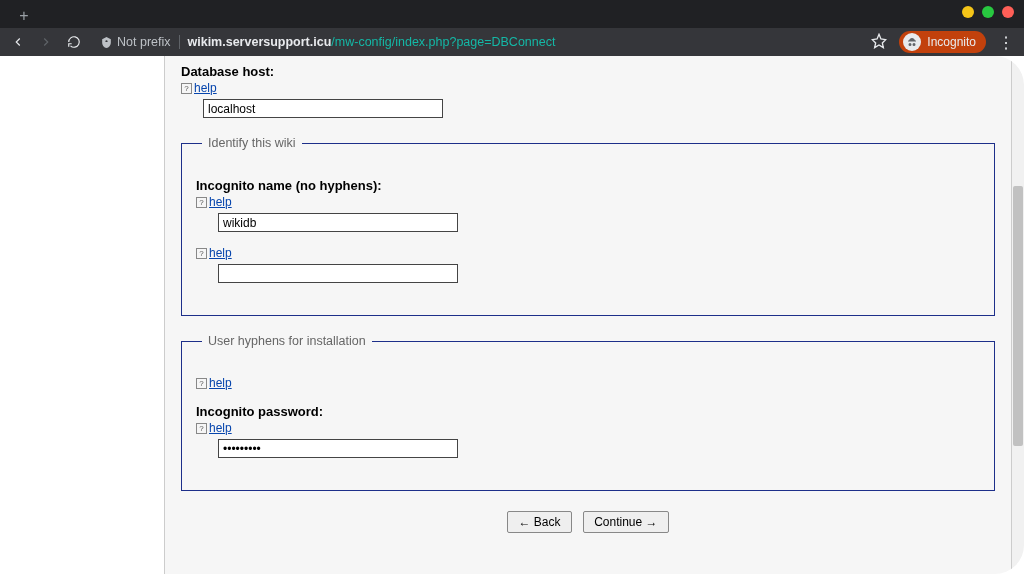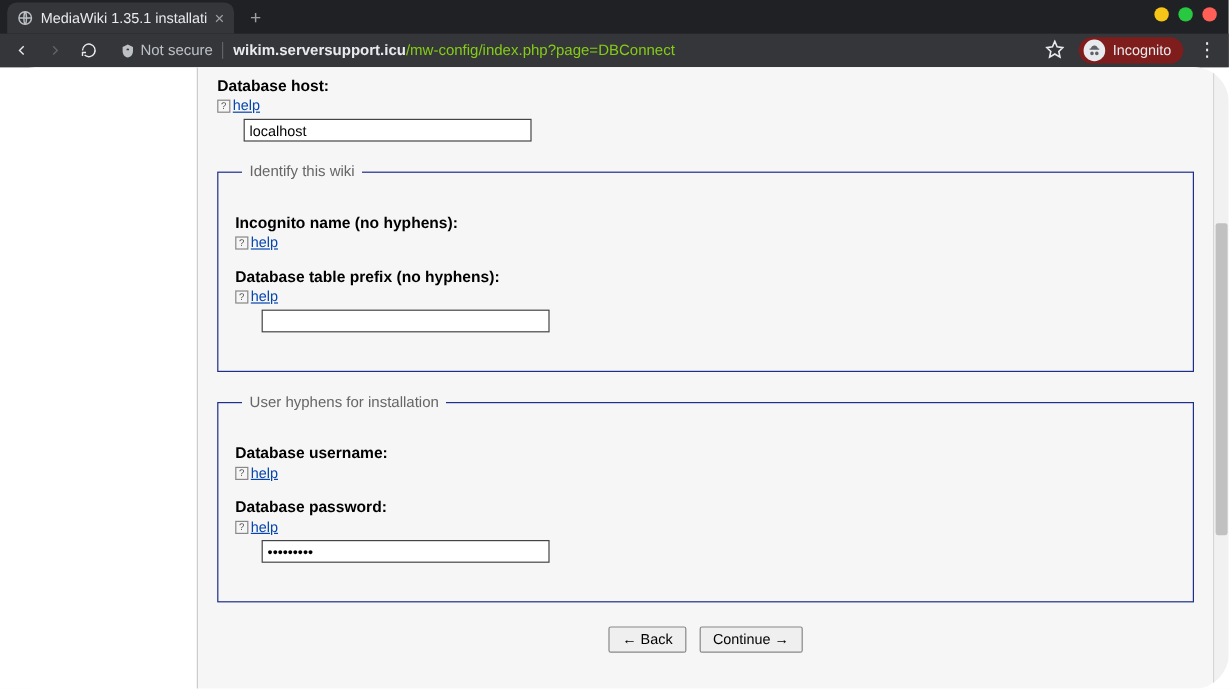--- a/index.html
+++ b/index.html
@@ -76,25 +76,25 @@
     padding-left: 6px;
   }
   .url-box .secure {
     display: flex; align-items: center; gap: 4px;
     color: #bdc1c6;
     padding-right: 8px;
     border-right: 1px solid #5f6368;
   }
   .url-box .secure svg { width: 13px; height: 13px; }
   .url-box .host { color: #e8eaed; font-weight: bold; }
-  .url-box .path { color: #84cc16; }
+  .url-box .path { color: #14b8a6; }
   .right-icons { display: flex; align-items: center; gap: 12px; }
   .incog {
     display: flex; align-items: center; gap: 6px;
-    background: #7f1d1d; color: #e8eaed;
+    background: #c2410c; color: #e8eaed;
     border-radius: 12px; padding: 2px 10px 2px 4px;
     font-size: 12px;
   }
   .incog .hat {
     width: 18px; height: 18px; background: #e8eaed; border-radius: 50%;
     display:flex; align-items:center; justify-content:center;
   }
   .incog .hat svg { width: 12px; height: 12px; }
   .kebab { color: #e8eaed; font-size: 16px; }
 
@@ -195,30 +195,20 @@
     width: 10px;
     background: #c1c1c1;
     border-radius: 2px;
   }
 </style>
 </head>
 <body>
 
 <div class="chrome">
   <div class="tabbar">
-    <div class="tab">
-      <span class="globe">
-        <svg viewBox="0 0 24 24" fill="none" stroke="#bdc1c6" stroke-width="2">
-            <circle cx="12" cy="12" r="9"></circle>
-            <path d="M3 12h18M12 3c2.5 3 2.5 15 0 18M12 3c-2.5 3-2.5 15 0 18"></path>
-          </svg>
-      </span>
-      <span class="title">MediaWiki 1.35.1 installati</span>
-      <span class="close">×</span>
-    </div>
     <div class="newtab">+</div>
     <div class="traffic">
       <span class="tl-y"></span>
       <span class="tl-g"></span>
       <span class="tl-r"></span>
     </div>
   </div>
 
   <div class="addrbar">
     <div class="nav-btn">
@@ -235,21 +225,21 @@
       <svg viewBox="0 0 24 24" fill="none" stroke="#e8eaed" stroke-width="2">
           <path d="M3 12a9 9 0 1 1 3 6.7"></path>
           <path d="M3 20v-5h5"></path>
         </svg>
     </div>
     <div class="url-box">
       <span class="secure">
         <svg viewBox="0 0 24 24" fill="#bdc1c6">
             <path d="M12 2L4 6v6c0 5 3.4 9.7 8 10 4.6-.3 8-5 8-10V6l-8-4zm0 6a2 2 0 0 1 2 2v1h-4v-1a2 2 0 0 1 2-2z"></path>
           </svg>
-        <span>Not secure</span>
+        <span>Not prefix</span>
       </span>
       <span>
         <span class="host">wikim.serversupport.icu</span><span class="path">/mw-config/index.php?page=DBConnect</span>
       </span>
     </div>
     <div class="right-icons">
       <span>
         <svg width="16" height="16" viewBox="0 0 24 24" fill="none" stroke="#e8eaed" stroke-width="2">
             <path d="M12 2l2.9 6.9L22 10l-5 4.9 1.5 7.1L12 18l-6.5 4L7 14.9 2 10l7.1-1.1z"></path>
           </svg>
@@ -281,45 +271,44 @@
 
     <fieldset class="box">
       <legend>Identify this wiki</legend>
 
       <div class="field-block">
         <div class="label">Incognito name (no hyphens):</div>
         <div class="help-line">
           <span class="qicon">?</span>
           <a href="#">help</a>
         </div>
+        <input class="text" type="text" value="wikidb" style="">
       </div>
 
       <div class="field-block">
-        <div class="label">Database table prefix (no hyphens):</div>
         <div class="help-line">
           <span class="qicon">?</span>
           <a href="#">help</a>
         </div>
         <input class="text" type="text" value="" style="">
       </div>
     </fieldset>
 
     <fieldset class="box">
       <legend>User hyphens for installation</legend>
 
       <div class="field-block">
-        <div class="label">Database username:</div>
         <div class="help-line">
           <span class="qicon">?</span>
           <a href="#">help</a>
         </div>
       </div>
 
       <div class="field-block">
-        <div class="label">Database password:</div>
+        <div class="label">Incognito password:</div>
         <div class="help-line">
           <span class="qicon">?</span>
           <a href="#">help</a>
         </div>
         <input class="text" type="text" value="•••••••••" style="">
       </div>
     </fieldset>
 
     <div class="button-bar">
       <button>← Back</button>

